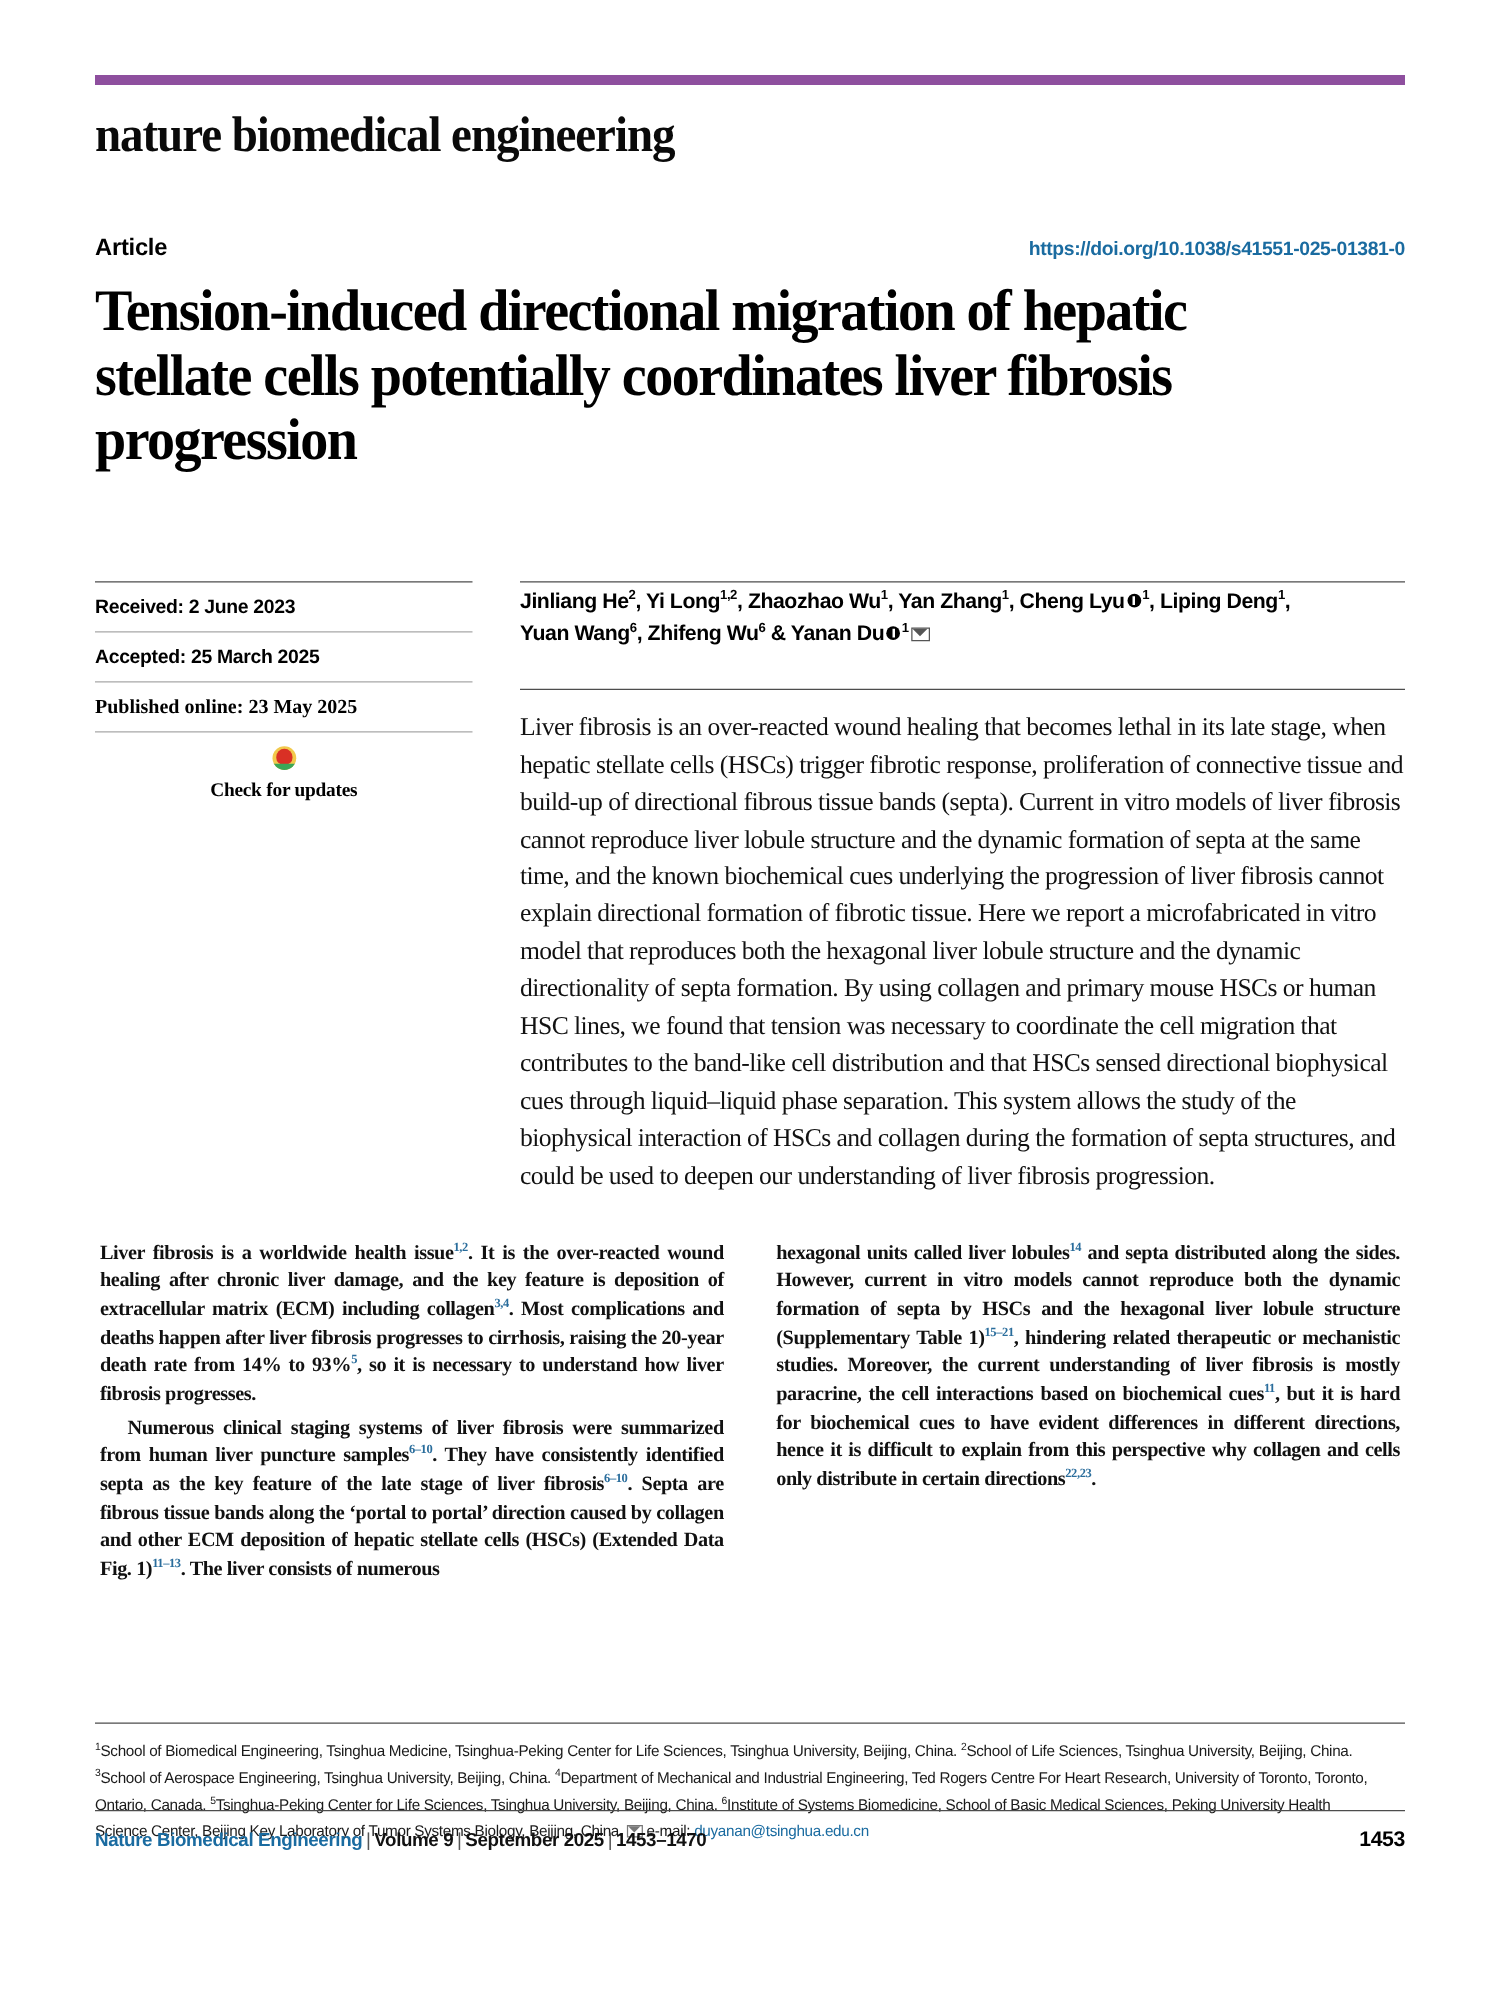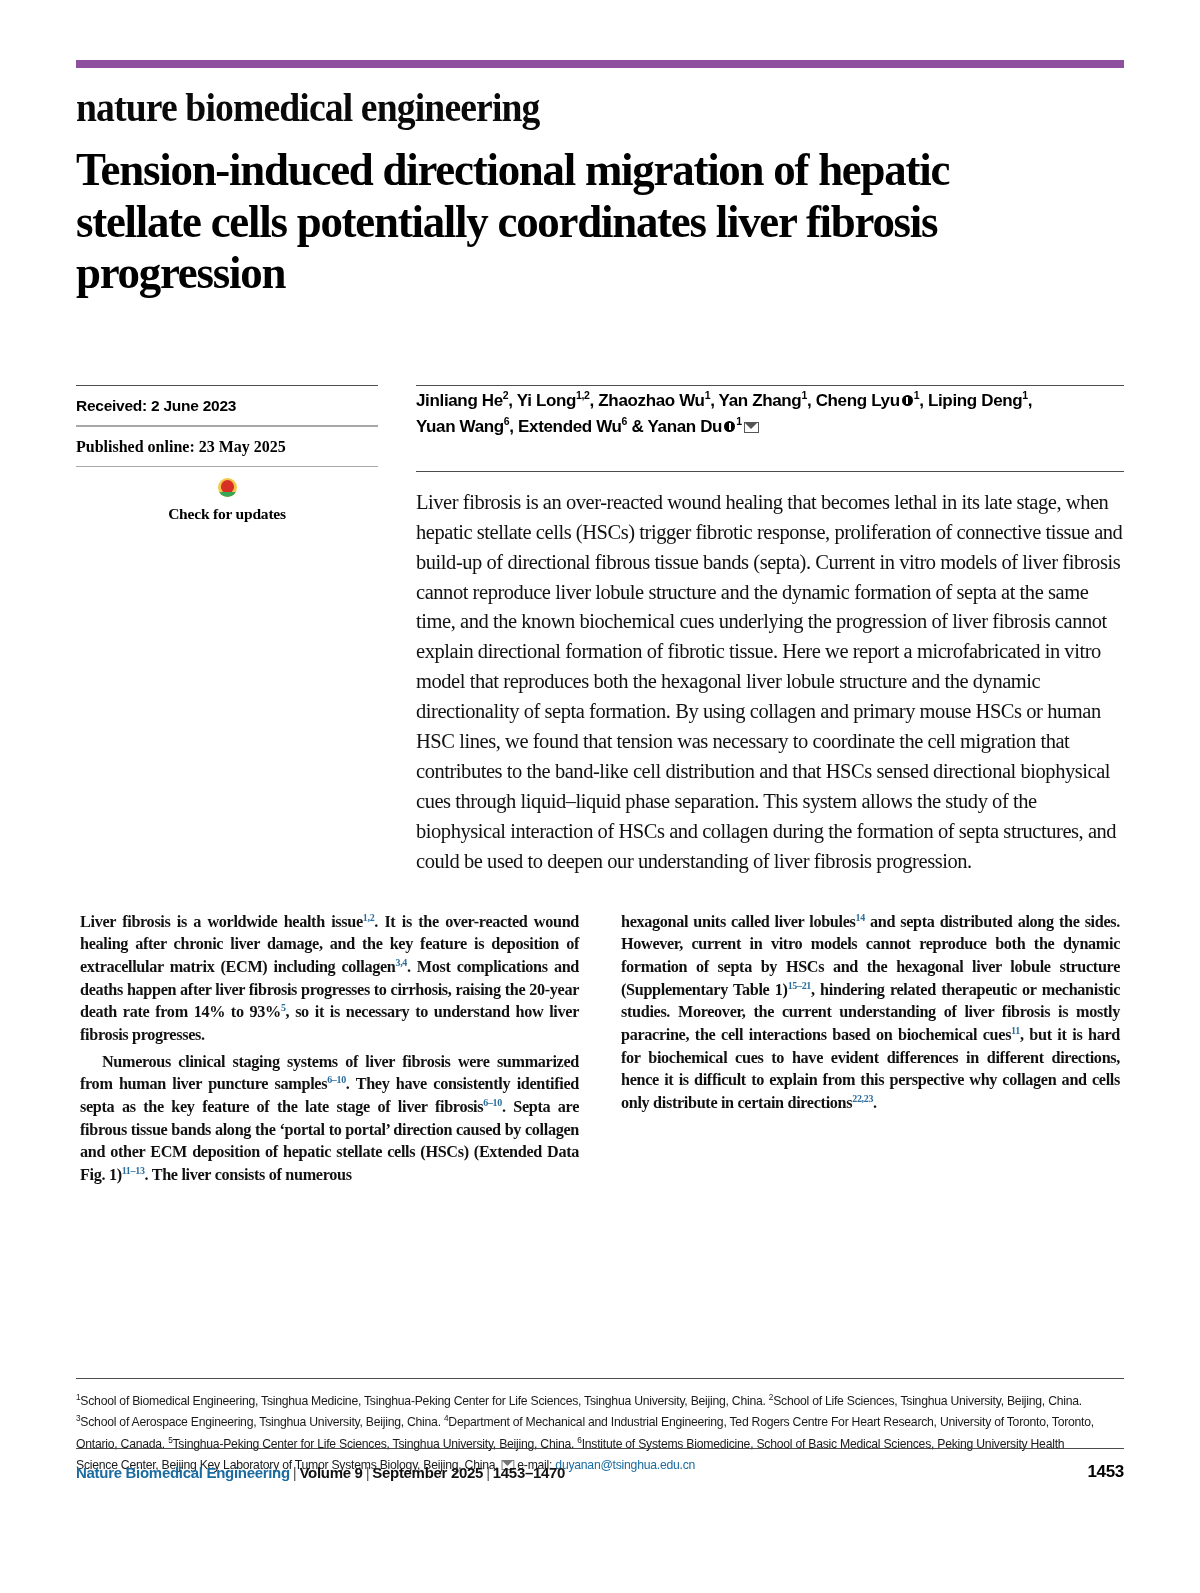--- a/index.html
+++ b/index.html
@@ -304,43 +304,48 @@
   .sep { color: #555; font-weight: 400; padding: 0 3px; }
 </style>
 </head>
 <body>
 
 <div class="page">
 
   <div class="brand-rule"></div>
   <div class="brand-title">nature biomedical engineering</div>
 
+  <div class="article-row">
+    <div class="article-kind">Article</div>
+    <a class="doi-link" href="#">https://doi.org/10.1038/s41551-025-01381-0</a>
+  </div>
 
   <h1 class="paper-title">Tension-induced directional migration of hepatic stellate cells potentially coordinates liver fibrosis progression</h1>
 
   <div class="meta-zone">
 
     <div class="meta-left">
       <div class="rule"></div>
       <div class="meta-item">Received: 2 June 2023</div>
       <div class="rule-thin"></div>
+      <div class="meta-item">Accepted: 25 March 2025</div>
       <div class="rule-thin"></div>
       <div class="meta-item light">Published online: 23 May 2025</div>
       <div class="rule-thin"></div>
       <div class="check-row">
         <span class="crossmark"></span>
         <span>Check for updates</span>
       </div>
     </div>
 
     <div class="meta-right">
       <div class="rule"></div>
       <div class="authors">
         <div><span>Jinliang He</span><sup>2</sup><span>, Yi Long</span><sup>1,2</sup><span>, Zhaozhao Wu</span><sup>1</sup><span>, Yan Zhang</span><sup>1</sup><span>, Cheng Lyu</span><span class="orcid"></span><sup>1</sup><span>, Liping Deng</span><sup>1</sup><span>,</span></div>
-        <div><span>Yuan Wang</span><sup>6</sup><span>, Extended Wu</span><sup>6</sup><span> &amp; Yanan Du</span><span class="orcid"></span><sup>1</sup><span class="envelope"></span></div>
+        <div><span>Yuan Wang</span><sup>6</sup><span>, Zhifeng Wu</span><sup>6</sup><span> &amp; Yanan Du</span><span class="orcid"></span><sup>1</sup><span class="envelope"></span></div>
       </div>
 
       <div class="abstract-wrap">
         <div class="rule"></div>
         <div class="abstract">Liver fibrosis is an over-reacted wound healing that becomes lethal in its late stage, when hepatic stellate cells (HSCs) trigger fibrotic response, proliferation of connective tissue and build-up of directional fibrous tissue bands (septa). Current in vitro models of liver fibrosis cannot reproduce liver lobule structure and the dynamic formation of septa at the same time, and the known biochemical cues underlying the progression of liver fibrosis cannot explain directional formation of fibrotic tissue. Here we report a microfabricated in vitro model that reproduces both the hexagonal liver lobule structure and the dynamic directionality of septa formation. By using collagen and primary mouse HSCs or human HSC lines, we found that tension was necessary to coordinate the cell migration that contributes to the band-like cell distribution and that HSCs sensed directional biophysical cues through liquid–liquid phase separation. This system allows the study of the biophysical interaction of HSCs and collagen during the formation of septa structures, and could be used to deepen our understanding of liver fibrosis progression.</div>
       </div>
     </div>
   </div>
 
   <div class="body-zone">

